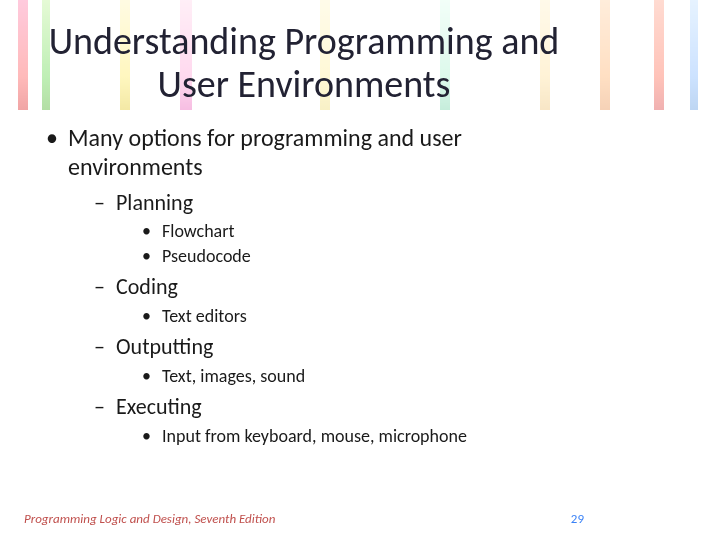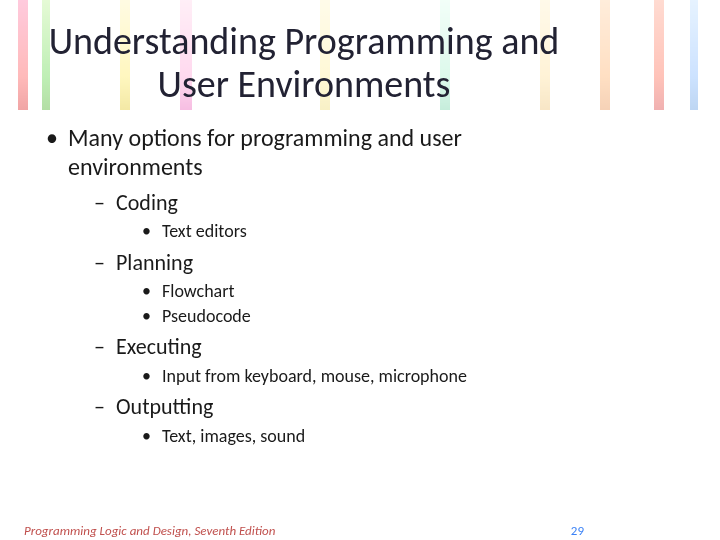--- a/index.html
+++ b/index.html
@@ -107,21 +107,21 @@
   }
   ul.l3 > li::before {
     content: "•";
     position: absolute;
     left: 0;
     top: 0;
     font-size: 18px;
   }
   .footer {
     position: absolute;
-    bottom: 2px;
+    bottom: 14px;
     left: 24px;
     right: 24px;
     display: flex;
     justify-content: space-between;
     align-items: baseline;
     font-family: Calibri, Arial, sans-serif;
   }
   .footer .book {
     font-size: 13px;
     color: #c0504d;
@@ -151,45 +151,45 @@
 <div class="slide">
 
   <h1 class="title">Understanding Programming and User Environments</h1>
 
   <ul class="l1">
     <li>
       <span>Many options for programming and user environments</span>
       <ul class="l2">
 
         <li>
-          <span>Coding</span>
-          <ul class="l3">
-            <li>Text editors</li>
-          </ul>
-        </li>
-
-        <li>
           <span>Planning</span>
           <ul class="l3">
             <li>Flowchart</li>
             <li>Pseudocode</li>
           </ul>
         </li>
 
         <li>
+          <span>Coding</span>
+          <ul class="l3">
+            <li>Text editors</li>
+          </ul>
+        </li>
+
+        <li>
+          <span>Outputting</span>
+          <ul class="l3">
+            <li>Text, images, sound</li>
+          </ul>
+        </li>
+
+        <li>
           <span>Executing</span>
           <ul class="l3">
             <li>Input from keyboard, mouse, microphone</li>
-          </ul>
-        </li>
-
-        <li>
-          <span>Outputting</span>
-          <ul class="l3">
-            <li>Text, images, sound</li>
           </ul>
         </li>
 
       </ul>
     </li>
   </ul>
 
   <div class="footer">
     <span class="book">Programming Logic and Design, Seventh Edition</span>
     <span class="pagenum">29</span>

